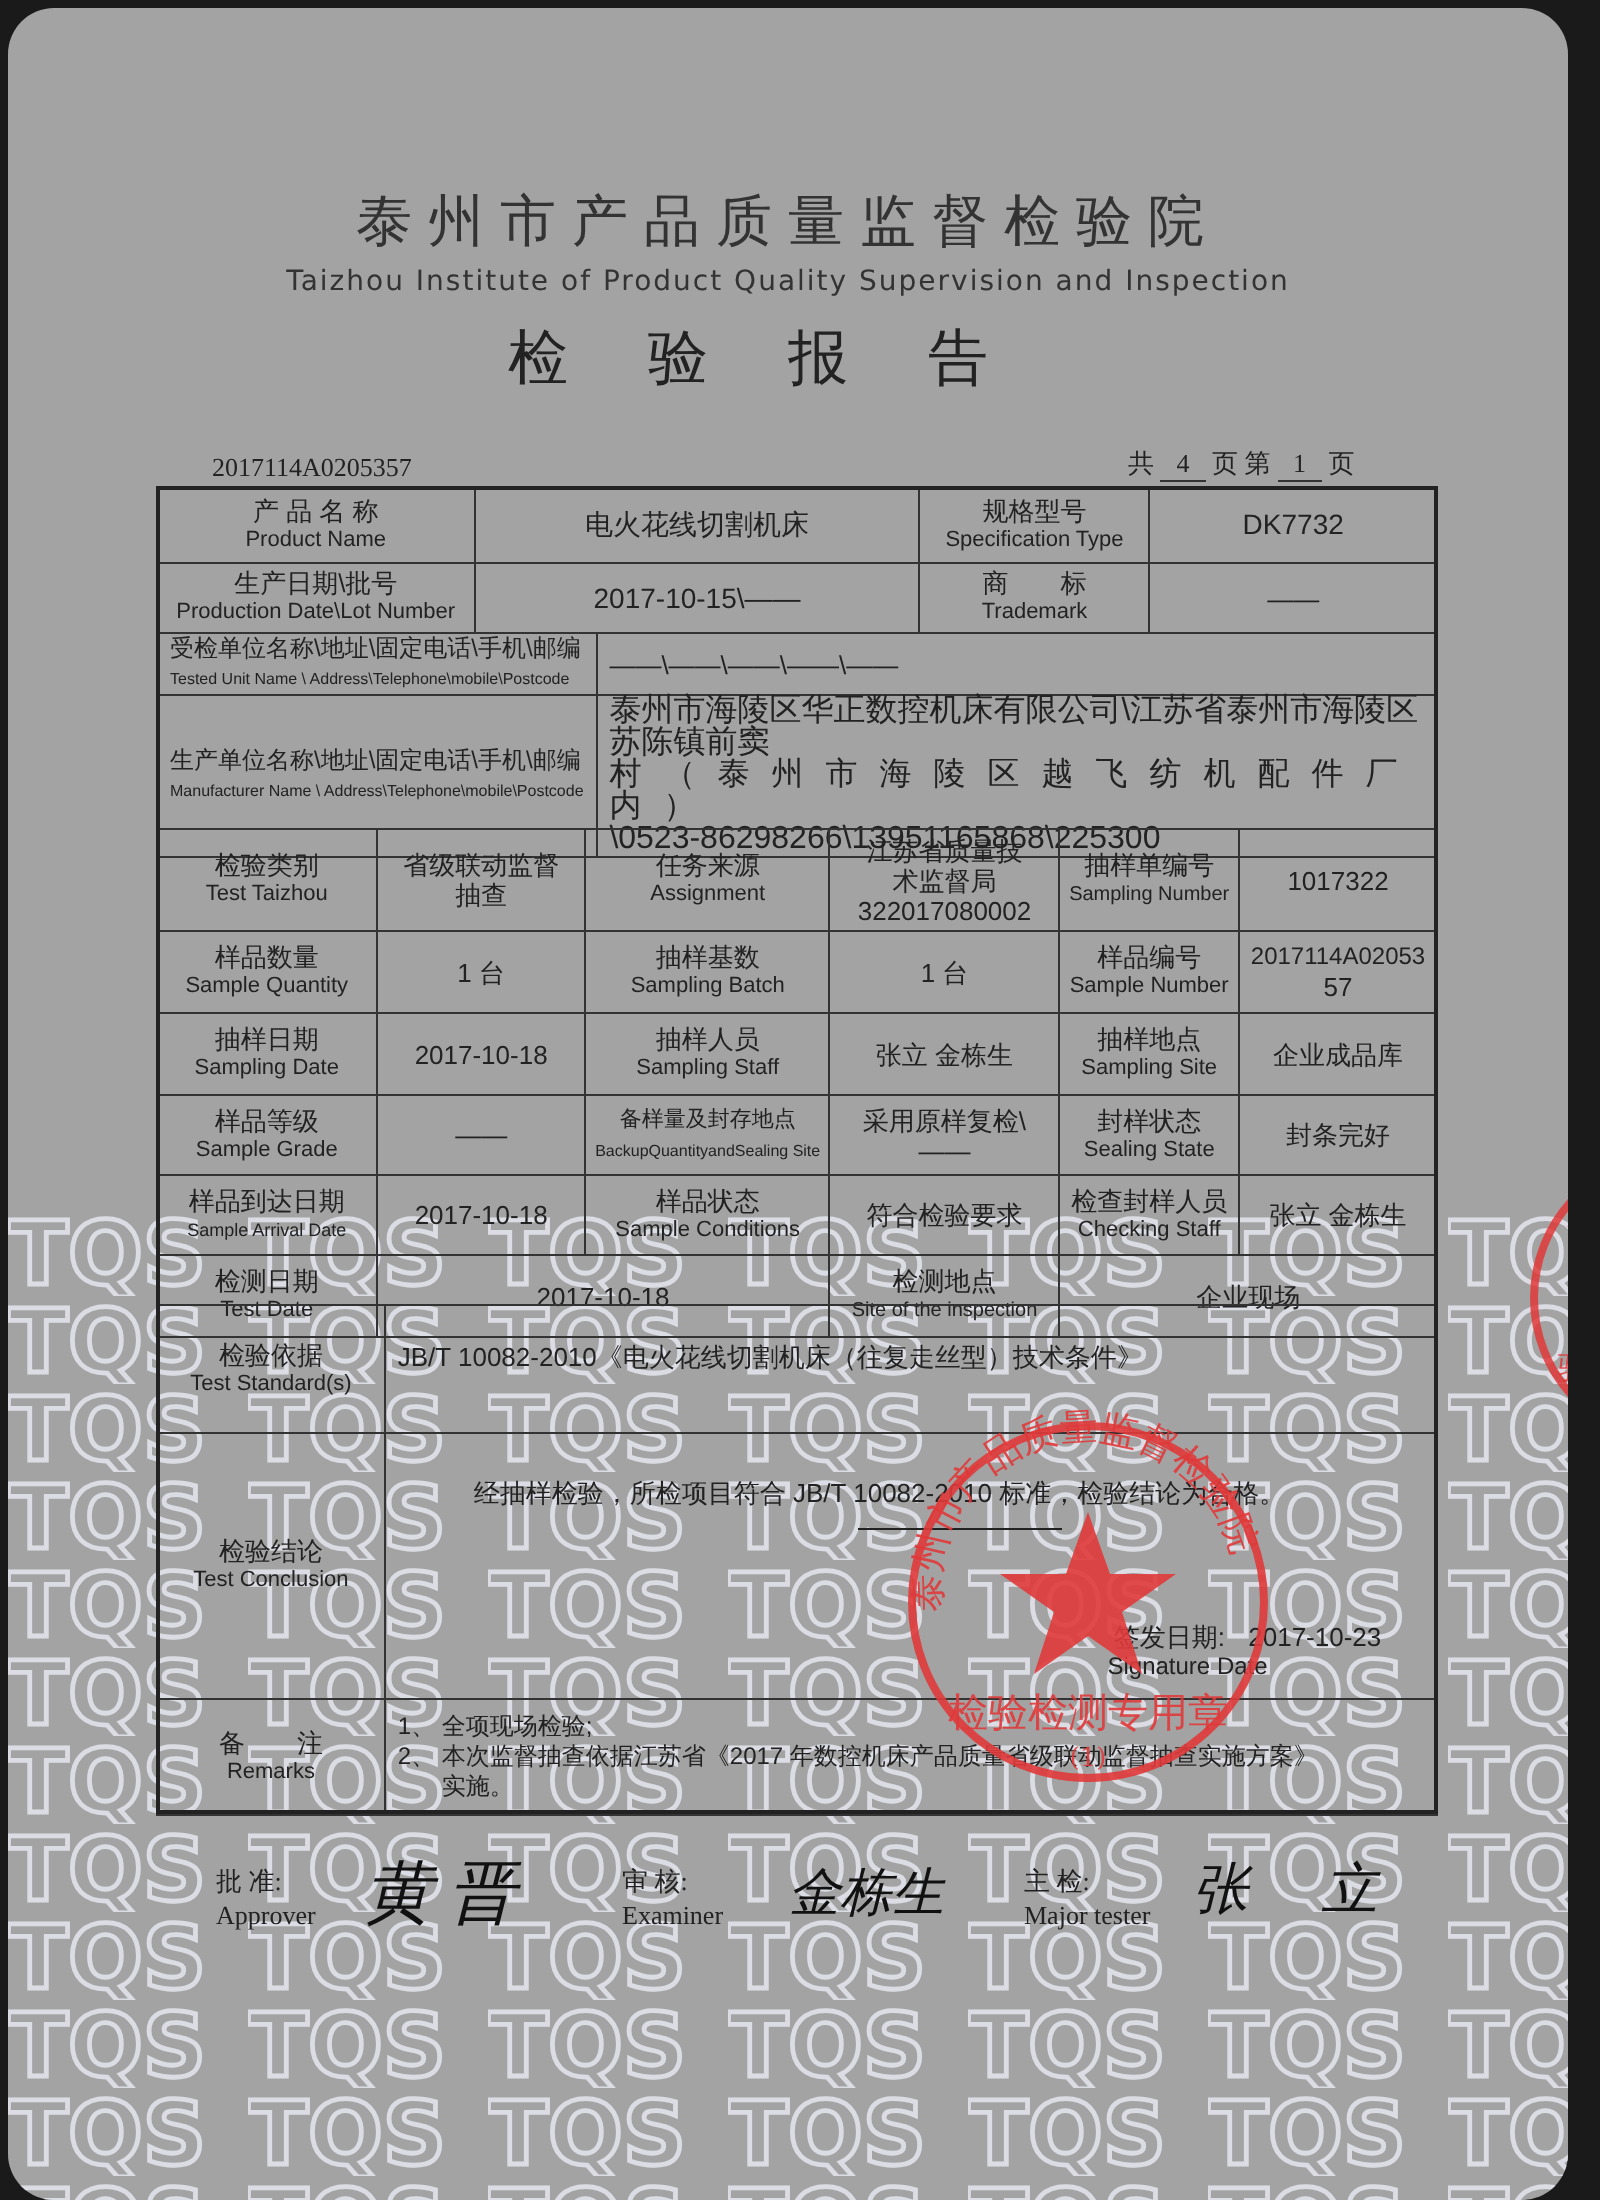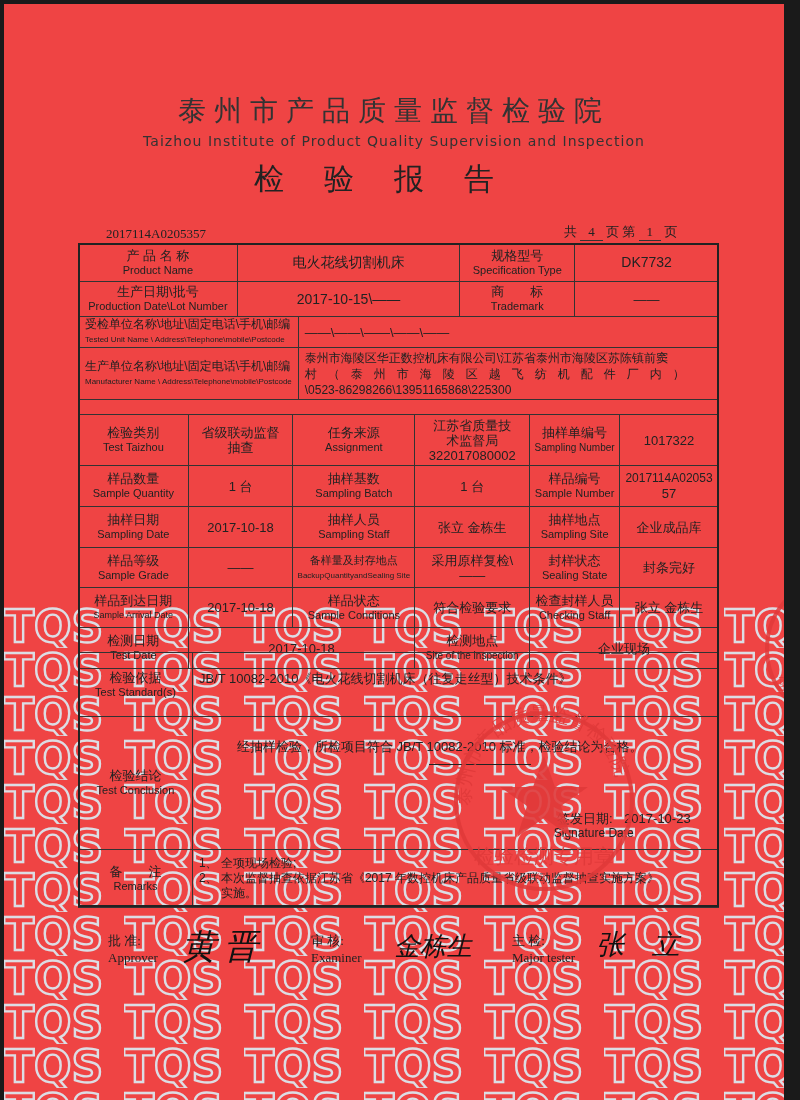--- a/index.html
+++ b/index.html
@@ -1,18 +1,18 @@
 <!DOCTYPE html>
 <html><head>
 <meta charset="utf-8">
 <style>
   html, body { margin:0; padding:0; }
   body { width:800px; height:1100px; background:#1a1a1a; position:relative; overflow:hidden;
          font-family:"DejaVu Serif","Liberation Serif",serif; color:#222; }
-  .page { position:absolute; left:4px; top:4px; width:780px; height:1096px; background:#ef4444; overflow:hidden; }
+  .page { position:absolute; left:4px; top:4px; width:780px; height:1096px; background:#a3a3a3; overflow:hidden;border-radius:23px; }
   .wm { position:absolute; left:0; top:0; width:100%; height:100%; pointer-events:none; }
   .wm svg { width:100%; height:100%; }
   .abs { position:absolute; }
   .inst-cn { left:0; width:780px; top:88px; font-size:28px; letter-spacing:8px; text-align:center; color:#333; font-family:"DejaVu Serif",serif; }
   .inst-en { left:0; width:780px; top:129px; font-size:14px; letter-spacing:1px; text-align:center; color:#333; font-family:"DejaVu Sans","Liberation Sans",sans-serif; }
   .rep-cn { left:0; width:780px; top:155px; font-size:30px; text-align:center; color:#222; word-spacing:40px; letter-spacing:40px; }
   .rep-en { left:0; width:780px; top:194px; font-size:22px; font-weight:bold; text-align:center; font-family:"Liberation Serif",serif; color:#111; word-spacing:22px; }
   .repno { left:102px; top:222px; font-size:13px; font-family:"Liberation Serif",serif; }
   .pageno { left:560px; top:219px; font-size:13px; font-family:"Liberation Serif",serif; }
   .pageno .u { display:inline-block; border-bottom:1px solid #333; padding:0 8px; }
@@ -20,21 +20,21 @@
   table.grid td { border:1px solid #333; text-align:center; vertical-align:middle; padding:0 2px; font-size:13px; line-height:15px; }
   .frame { position:absolute; left:74px; top:239px; width:641px; height:664px; border:2px solid #222; box-sizing:border-box; pointer-events:none; }
   .cn { display:block; font-size:13px; }
   .en { display:block; font-size:11px; }
   .en-s { display:block; font-size:8px; }
   .lbl-cn-lg { display:block; font-size:12px; }
   .left { text-align:left !important; padding-left:6px !important; }
   .stamp { position:absolute; left:440px; top:697px; width:200px; height:200px; pointer-events:none; }
   .stamp2 { position:absolute; left:755px; top:560px; width:60px; height:170px; pointer-events:none; }
   .sig { font-family:"Liberation Serif",serif; font-size:13px; }
-  .signature { font-family:Liberation Sans, sans-serif; font-size:34px; color:#111; font-style:italic; }
+  .signature { font-family:Liberation Mono, monospace; font-size:34px; color:#111; font-style:italic; }
 </style>
 </head>
 <body>
 
 <div class="page">
 
   <div class="wm">
     <svg xmlns="http://www.w3.org/2000/svg">
       <defs>
         <pattern id="tqs" x="0" y="600" width="120" height="44" patternUnits="userSpaceOnUse">
@@ -103,21 +103,21 @@
             <span class="lbl-cn-lg">受检单位名称\地址\固定电话\手机\邮编</span>
             <span class="en-s">Tested Unit Name \ Address\Telephone\mobile\Postcode</span>
           </td>
       <td class="left">——\——\——\——\——</td>
     </tr>
     <tr style="height:52px">
       <td class="left" style="padding-left:3px">
             <span class="lbl-cn-lg">生产单位名称\地址\固定电话\手机\邮编</span>
             <span class="en-s">Manufacturer Name \ Address\Telephone\mobile\Postcode</span>
           </td>
-      <td class="left" style="font-size:12px; line-height:16px;margin-left:26px;">
+      <td class="left" style="font-size:16px; line-height:16px;margin-left:26px;">
         <div>泰州市海陵区华正数控机床有限公司\江苏省泰州市海陵区苏陈镇前窦</div>
         <div style="letter-spacing:11px">村（泰州市海陵区越飞纺机配件厂内）</div>
         <div>\0523-86298266\13951165868\225300</div>
       </td>
     </tr>
   </tbody>
     </table>
 
   <table class="grid" style="left:74px; top:410px; width:641px;">
     <colgroup>

